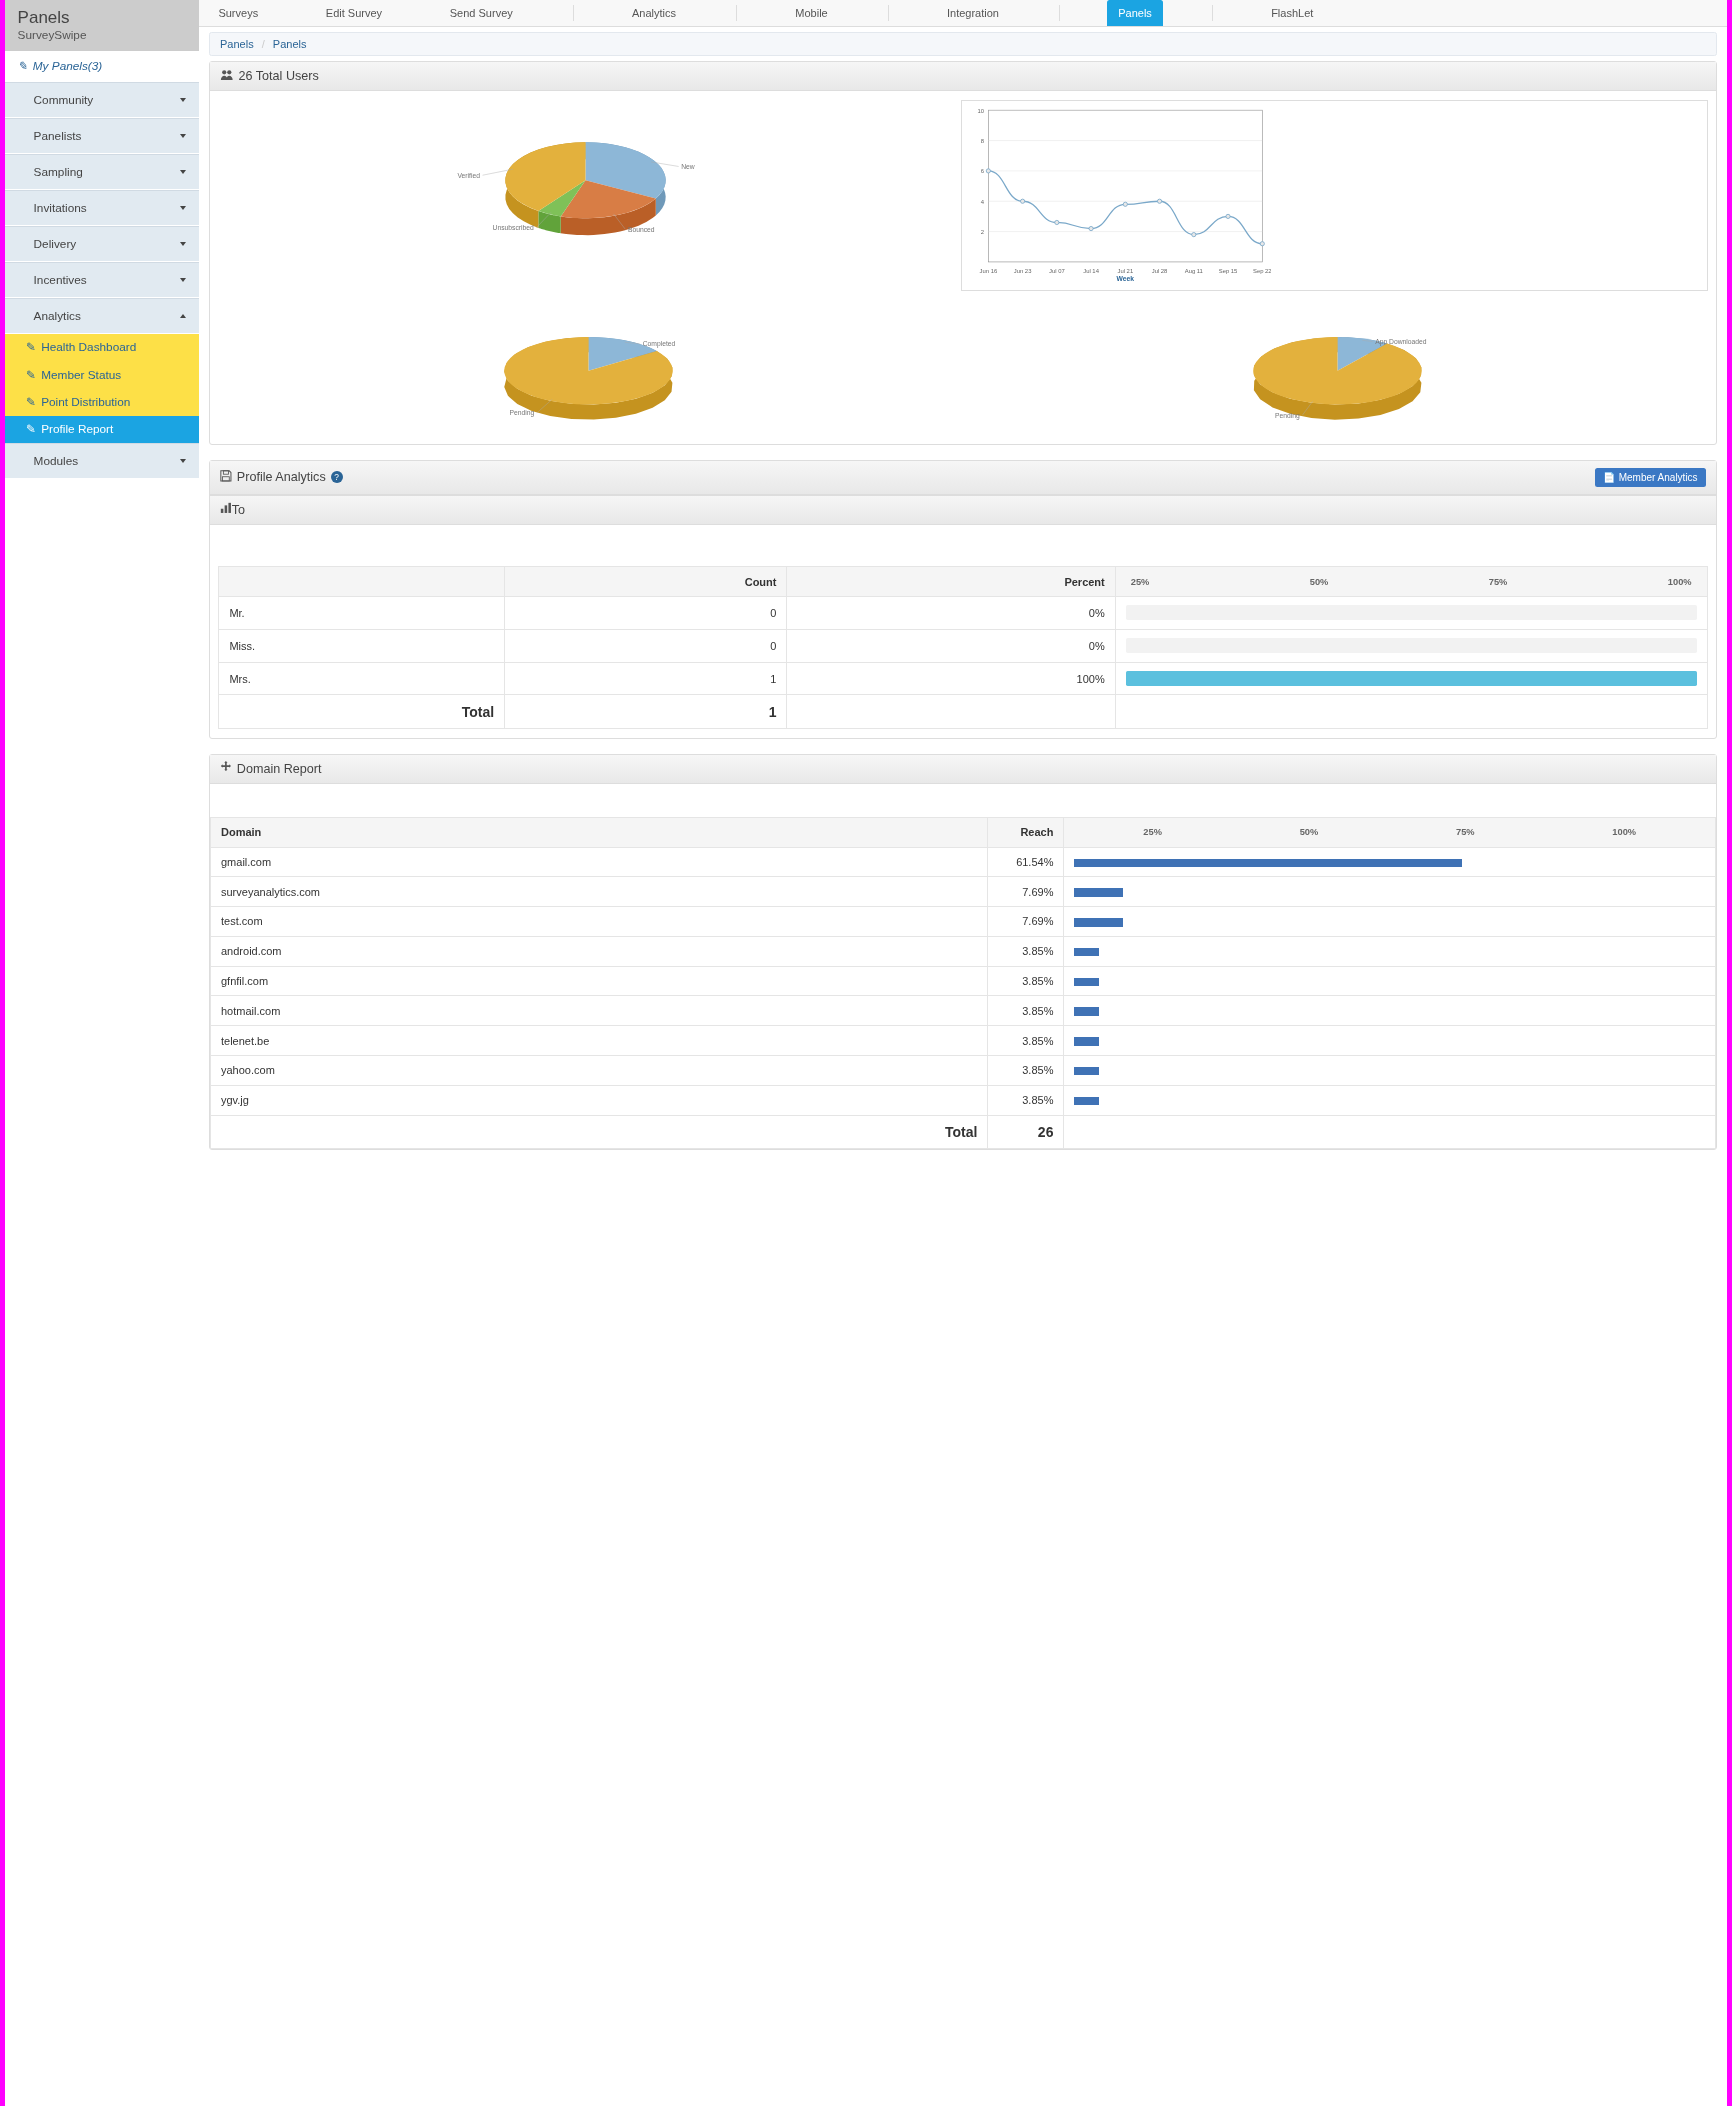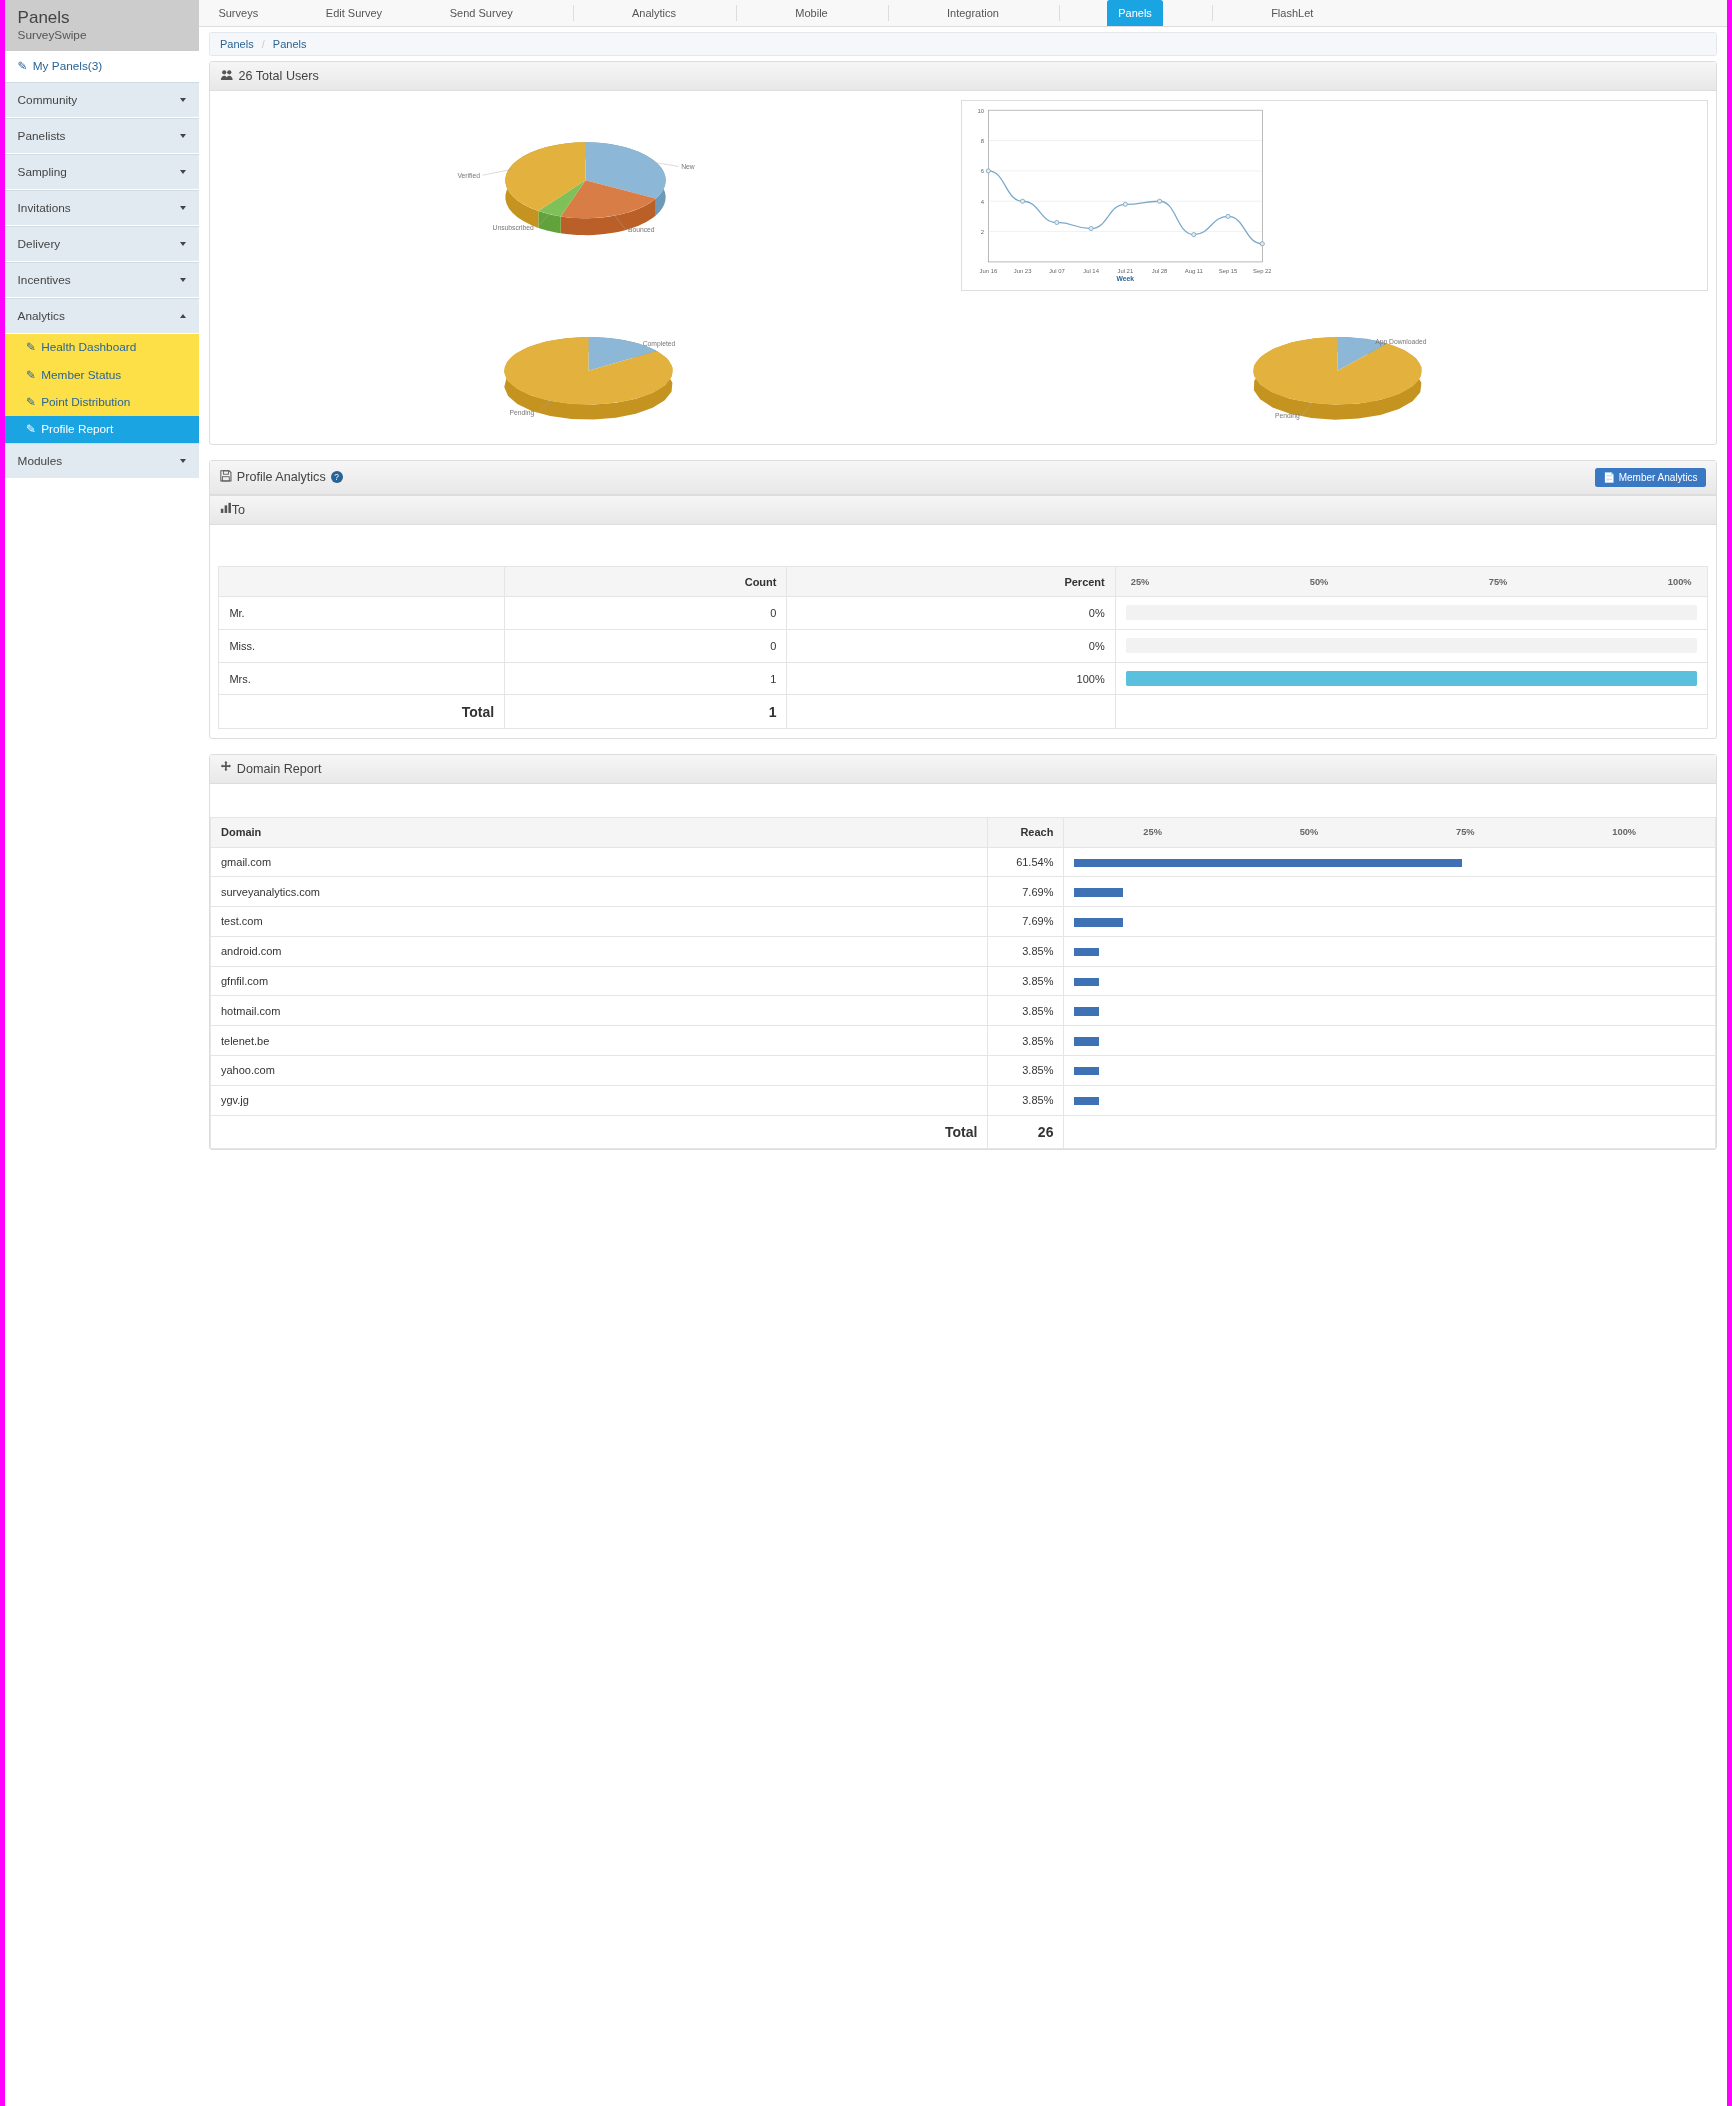--- a/index.html
+++ b/index.html
@@ -5,24 +5,24 @@
   * { box-sizing: border-box; margin: 0; padding: 0; }
   body { font-family: "Helvetica Neue", Arial, sans-serif; font-size: 11px; color: #333; background: #fff; }
   .app { display: flex; min-height: 100vh; }
   .outer { border-left: 5px solid magenta; border-right: 5px solid magenta; }
   
   
   .sidebar { width: 194px; flex-shrink: 0; background: #fff; }
   .sidebar-header { background: #ccc; padding: 8.4px 12.6px; }
   .sidebar-title { font-size: 17px; color: #444; font-weight: 400; }
   .sidebar-subtitle { font-size: 11.8px; color: #555; }
-  .my-panels { padding: 8.4px 12.6px; }
+  .my-panels { padding: 8.4px 12.6px; font-style: italic; }
   .my-panels a { color: #2a6496; text-decoration: none; font-size: 11.8px; }
   .sidebar-section { background: #e1eaf1; border-bottom: 0.8px solid #fff; border-top: 0.8px solid #d0dae3; padding: 10px 12.6px; display:flex; justify-content: space-between; align-items:center; cursor:pointer; }
-  .sidebar-section span:first-child { color: #444; font-size: 11.8px; }
+  .sidebar-section span:first-child { color: #444; font-size: 11.8px; margin-left: 16px; }
   .caret { width:0;height:0;border-left:3.4px solid transparent;border-right:3.4px solid transparent;border-top:4.2px solid #444;display:inline-block; }
   .caret.up { border-top:none; border-bottom:4.2px solid #444; }
   .sub-items { background:#fde047; }
   .sub-item { padding: 6.7px 12.6px 6.7px 21px; }
   .sub-item a { color:#2a6496; text-decoration:none; font-size:11.8px; }
   .sub-item.active { background:#1ba4e2; }
   .sub-item.active a { color:#fff; }
   .icon-sm { display:inline-block; width:11.8px; margin-right:3.4px; }
   
   

